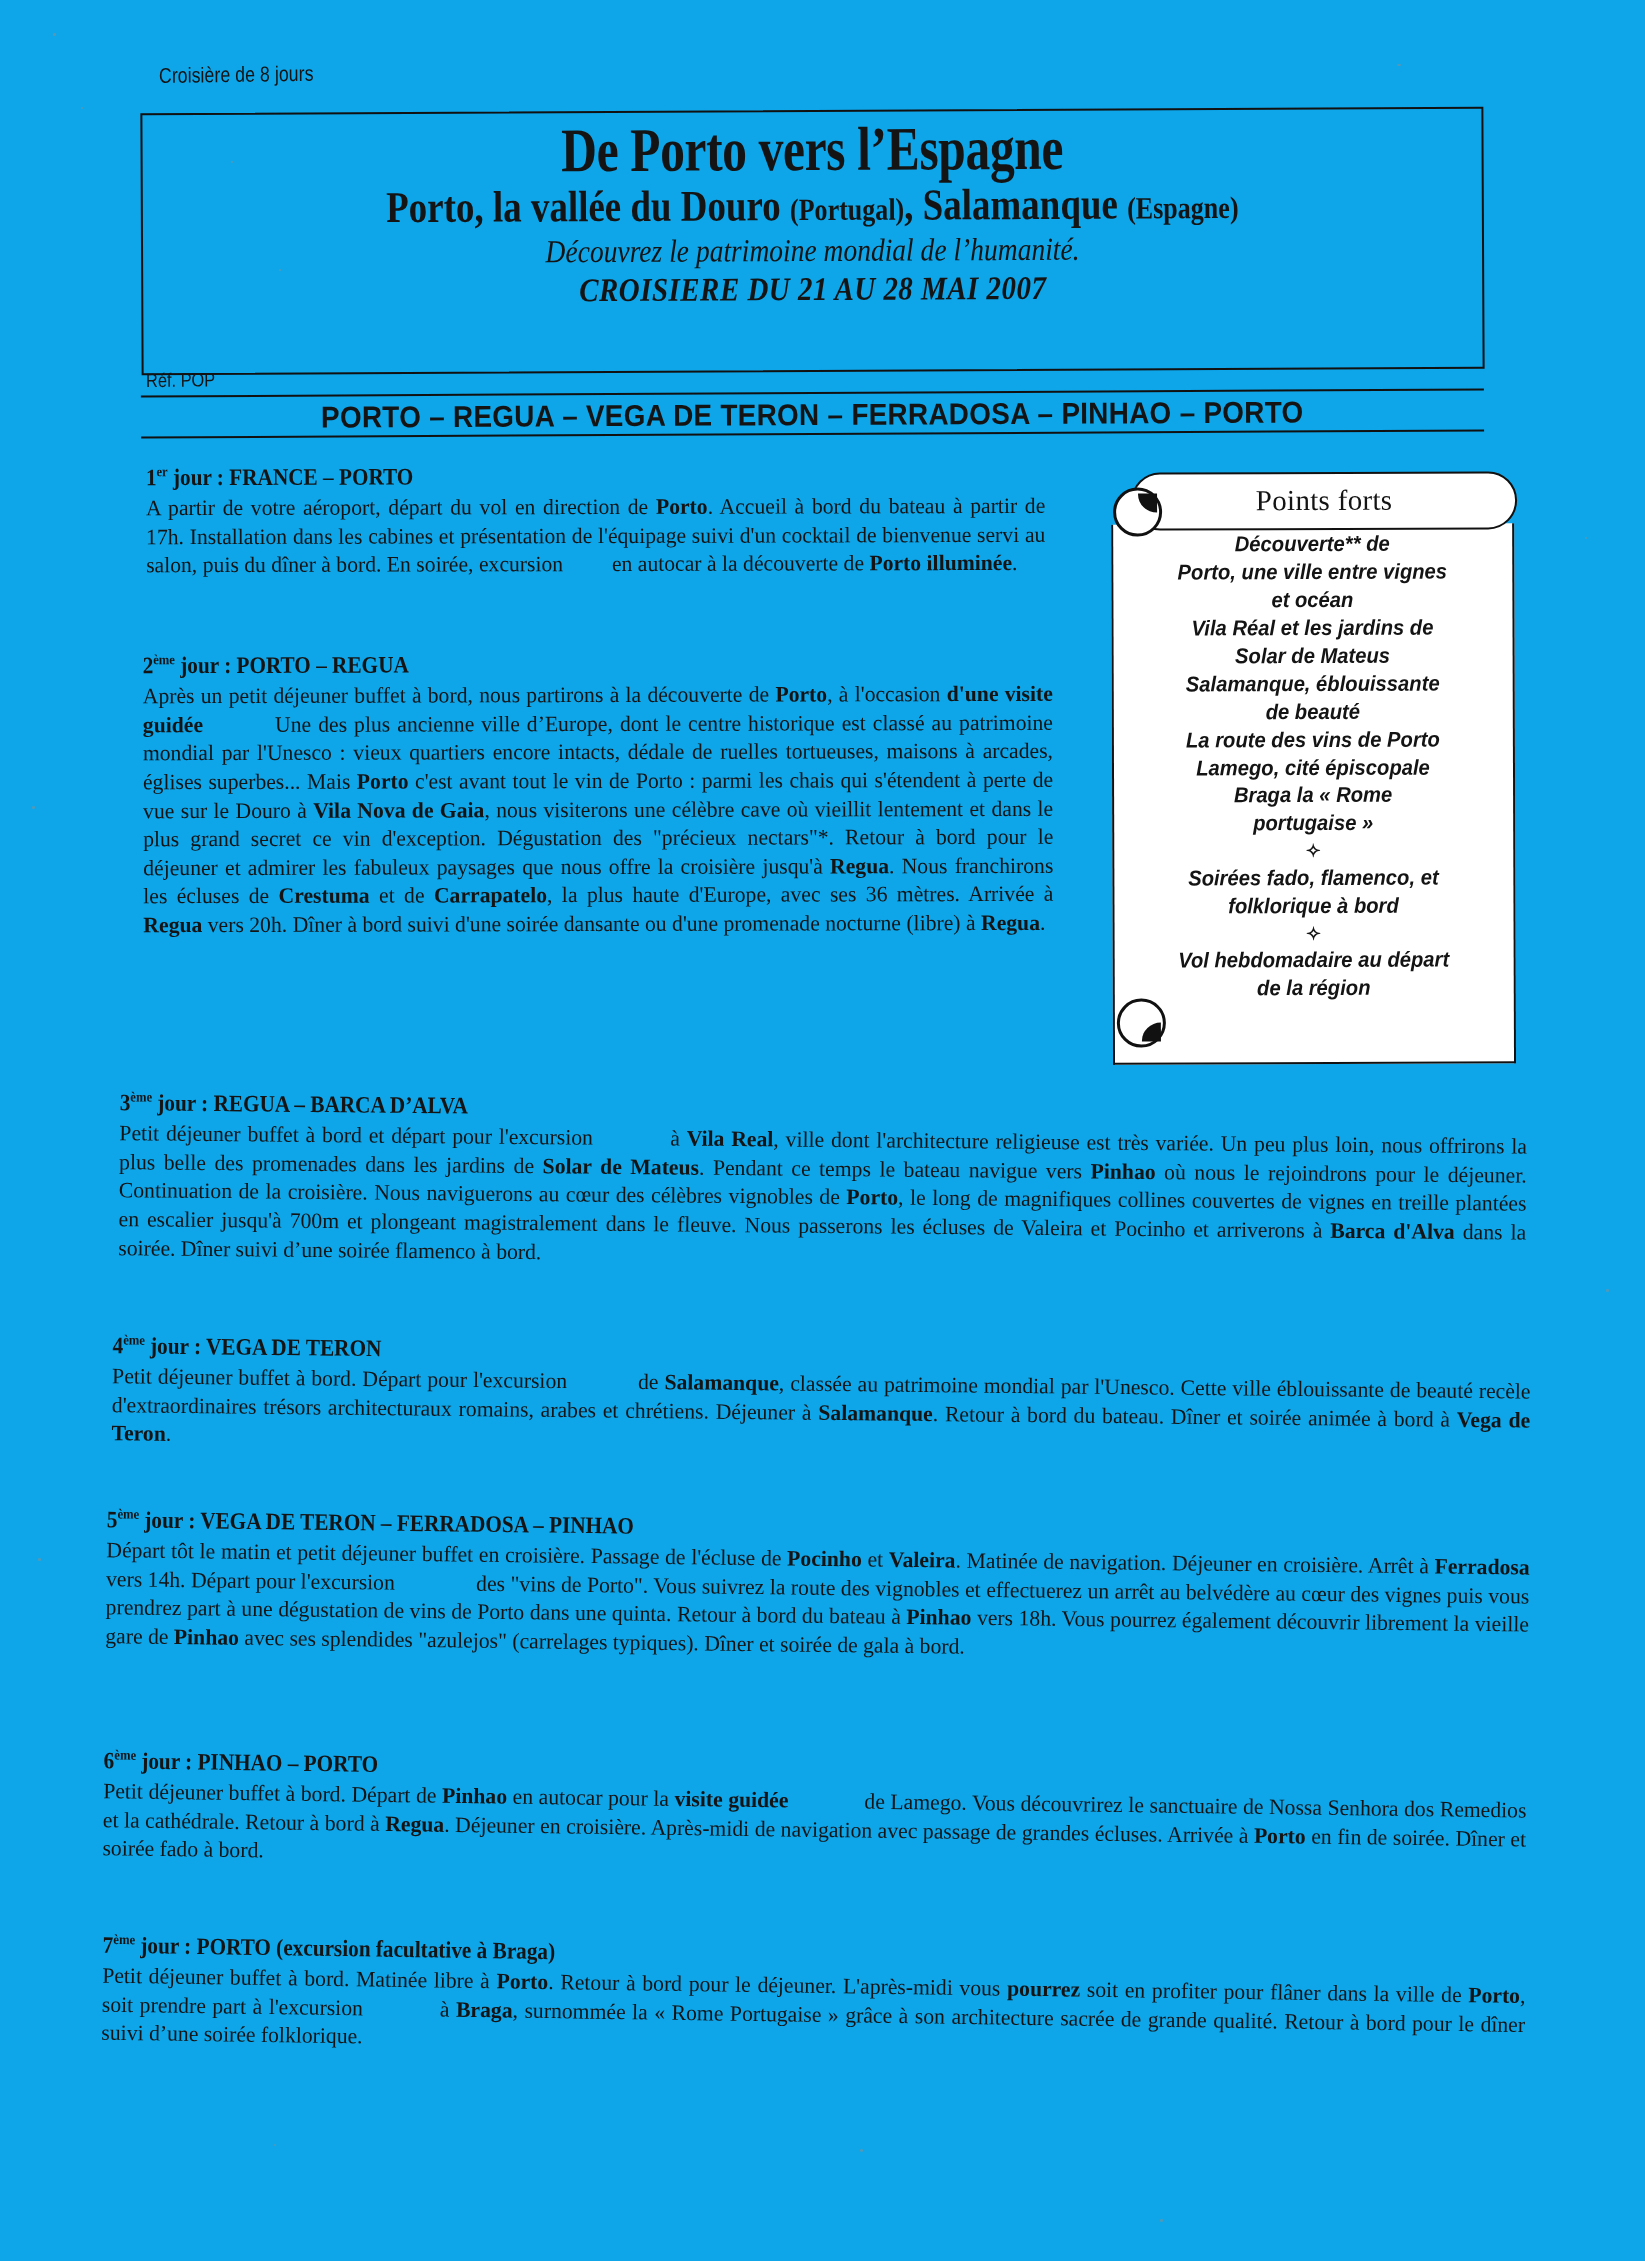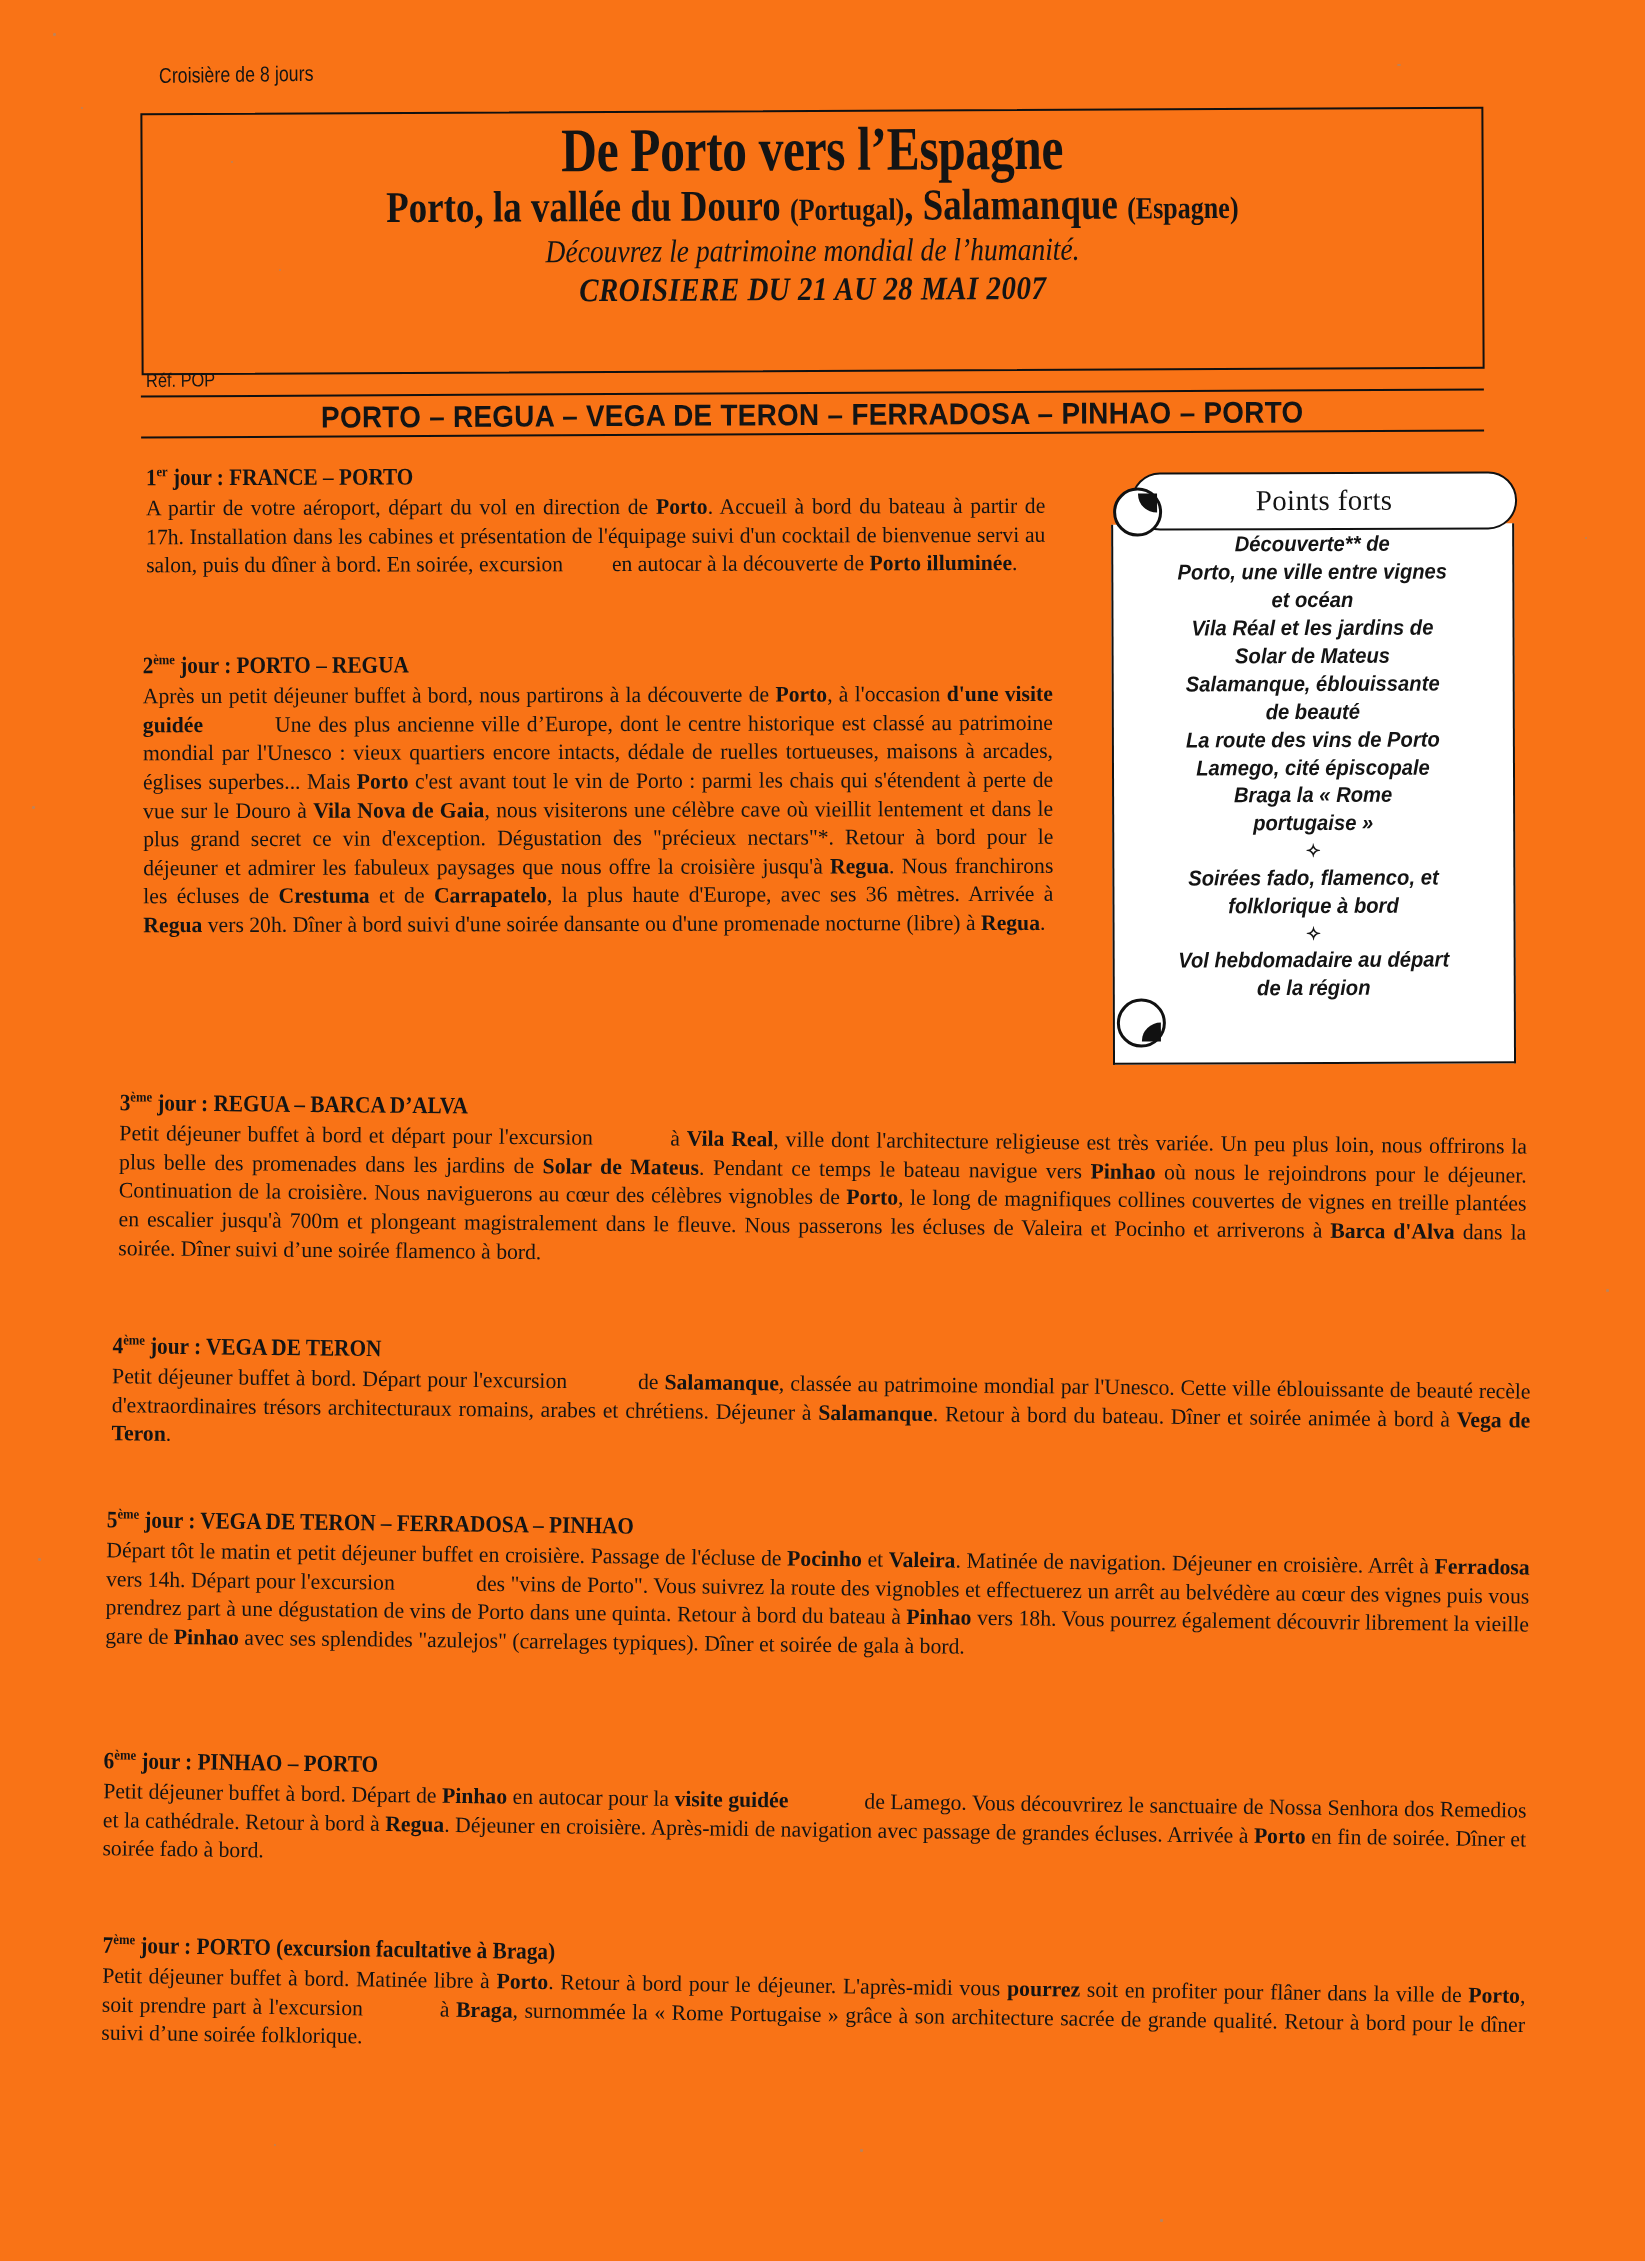--- a/index.html
+++ b/index.html
@@ -13,21 +13,21 @@
     position: relative;
     font-family: "Liberation Serif", "DejaVu Serif", serif;
     color: #141414;
     overflow: hidden;
   }
 
   
   #page {
     position: absolute;
     inset: 0;
-    background: #f97316;
+    background: #0ea5e9;
   }
   .speck {
     position: absolute;
     background: #8e8e8e;
     border-radius: 50%;
     opacity: .55;
   }
 
   
   #kicker {

